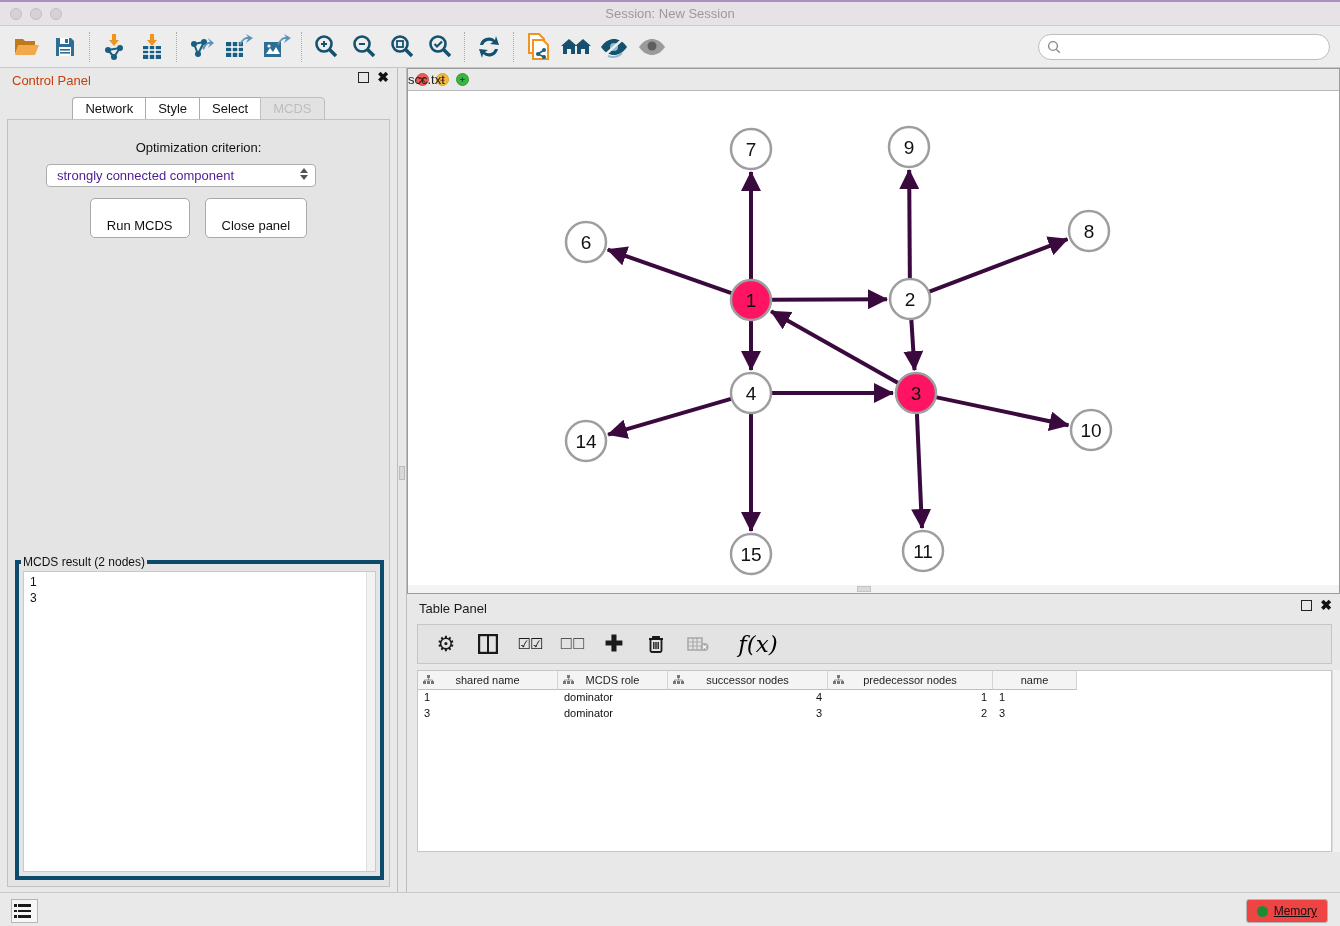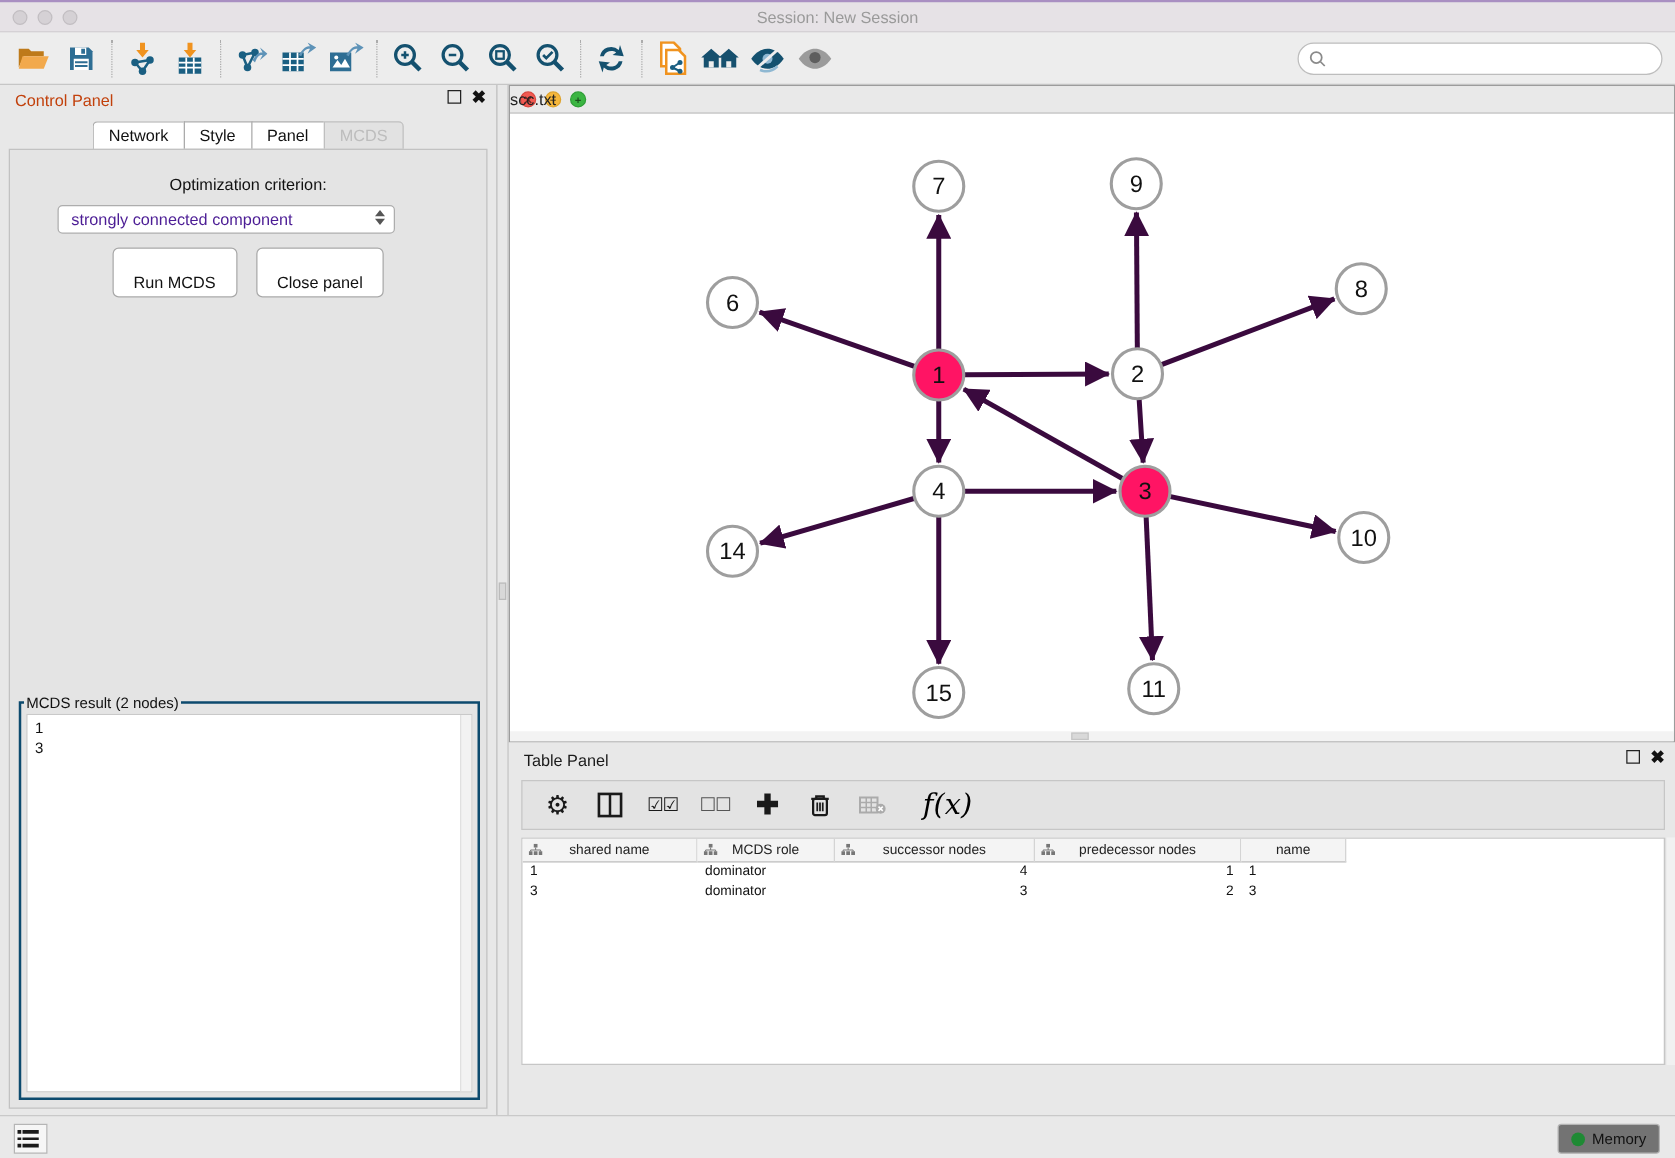--- a/index.html
+++ b/index.html
@@ -36,21 +36,21 @@
   .cp-body { position:absolute; left:7px; top:51px; width:383px; height:768px; background:#E4E4E4; border:1px solid #C2C2C2; }
   .opt-label { position:absolute; left:0; top:20px; width:100%; text-align:center; font-size:13px; color:#111; }
   .dropdown { position:absolute; left:38px; top:44px; width:270px; height:23px; background:#FFFFFF; border:1px solid #ADADAD; border-radius:4px; font-size:13px; color:#4c1d95; line-height:21px; padding-left:10px; }
   .dd-arrows { position:absolute; right:7px; top:3px; display:flex; flex-direction:column; gap:2px; align-items:center; }
   .dd-arrows i { width:0; height:0; border-left:4px solid transparent; border-right:4px solid transparent; display:block; }
   .dd-up { border-bottom:5px solid #555; }
   .dd-down { border-top:5px solid #555; }
   .cp-buttons { position:absolute; left:0; top:78px; width:100%; display:flex; justify-content:center; gap:15px; }
   .btn { background:#FFFFFF; border:1px solid #A9A9A9; border-radius:5px; font-size:13px; color:#111; padding:19px 16px; height:23px; }
 
-  fieldset.result { position:absolute; left:7px; top:435px; width:369px; height:325px; border:2px solid #0c4a6e; background:#E4E4E4; }
+  fieldset.result { position:absolute; left:7px; top:435px; width:369px; height:325px; border:4px solid #0c4a6e; background:#E4E4E4; }
   fieldset.result legend { font-size:12px; color:#111; padding:0 2px; margin-left:2px; }
   .result-area { position:absolute; left:4px; top:2px; right:4px; bottom:4px; background:#FFFFFF; border:1px solid #C9C9C9; font-size:12px; color:#111; padding:2px 0 0 6px; line-height:16px; }
   .result-scroll { position:absolute; right:0; top:0; width:9px; height:100%; background:#F2F2F2; border-left:1px solid #E0E0E0; }
 
   .divider { position:absolute; left:397px; top:66px; width:10px; height:824px; background:#E8E8E8; border-left:1px solid #BDBDBD; border-right:1px solid #BDBDBD; }
   .divider .grip { position:absolute; left:1px; top:398px; width:6px; height:14px; background:#D8D8D8; border:1px solid #BBB; }
 
   
   .network-window { position:absolute; left:407px; top:66px; width:933px; height:526px; background:#FFFFFF; border:1px solid #9C9C9C; }
   .nw-titlebar { position:absolute; left:0; top:0; width:100%; height:22px; background:#E9E9E9; border-bottom:1px solid #B9B9B9; }
@@ -87,21 +87,21 @@
   .tp-tab:first-child { border-radius:5px 0 0 5px; }
   .tp-tab.last { border-right:1px solid #ABABAB; border-radius:0 5px 5px 0; }
   .tp-tab.selected { background:#DEDEDE; color:#C2C2C2; }
 
   
   .statusbar { position:absolute; left:0; top:890px; width:1340px; height:36px; background:#E9E9E9; border-top:1px solid #C9C9C9; }
   .list-btn { position:absolute; left:11px; top:6px; width:27px; height:24px; background:#F6F6F6; border:1px solid #B5B5B5; display:flex; align-items:center; justify-content:center; }
   .list-icon { display:flex; flex-direction:column; gap:3px; }
   .list-icon i { display:block; width:13px; height:2.5px; background:#1A1A1A; position:relative; }
   .list-icon i::before { content:""; position:absolute; left:-4px; top:0; width:2.5px; height:2.5px; background:#1A1A1A; }
-  .memory-btn { position:absolute; right:12px; top:6px; height:24px; background:#737373; border:1px solid #B5B5B5; border-radius:3px; display:flex; align-items:center; gap:6px; padding:0 10px; font-size:12px; color:#111; }
+  .memory-btn { position:absolute; right:12px; top:6px; height:24px; background:#ef4444; border:1px solid #B5B5B5; border-radius:3px; display:flex; align-items:center; gap:6px; padding:0 10px; font-size:12px; color:#111;text-decoration:underline; }
   .mem-dot { width:11px; height:11px; border-radius:50%; background:#1E8A34; }
 
   svg.icon { display:block; }
 </style>
 </head>
 <body>
 
 <div class="app">
 
   <div class="titlebar">
@@ -254,21 +254,21 @@
     <div class="cp-header">
       <span class="cp-title">Control Panel</span>
       <span class="win-btns">
         <span class="float-box"></span>
         <span class="close-x">✖</span>
       </span>
     </div>
     <div class="cp-tabs">
       <div class="tab">Network</div>
       <div class="tab">Style</div>
-      <div class="tab">Panel</div>
+      <div class="tab">Select</div>
       <div class="tab last selected">MCDS</div>
     </div>
     <div class="cp-body">
       <div class="opt-label">Optimization criterion:</div>
       <div class="dropdown">
         <span>strongly connected component</span>
         <span class="dd-arrows">
             <i class="dd-up"></i>
             <i class="dd-down"></i>
           </span>

